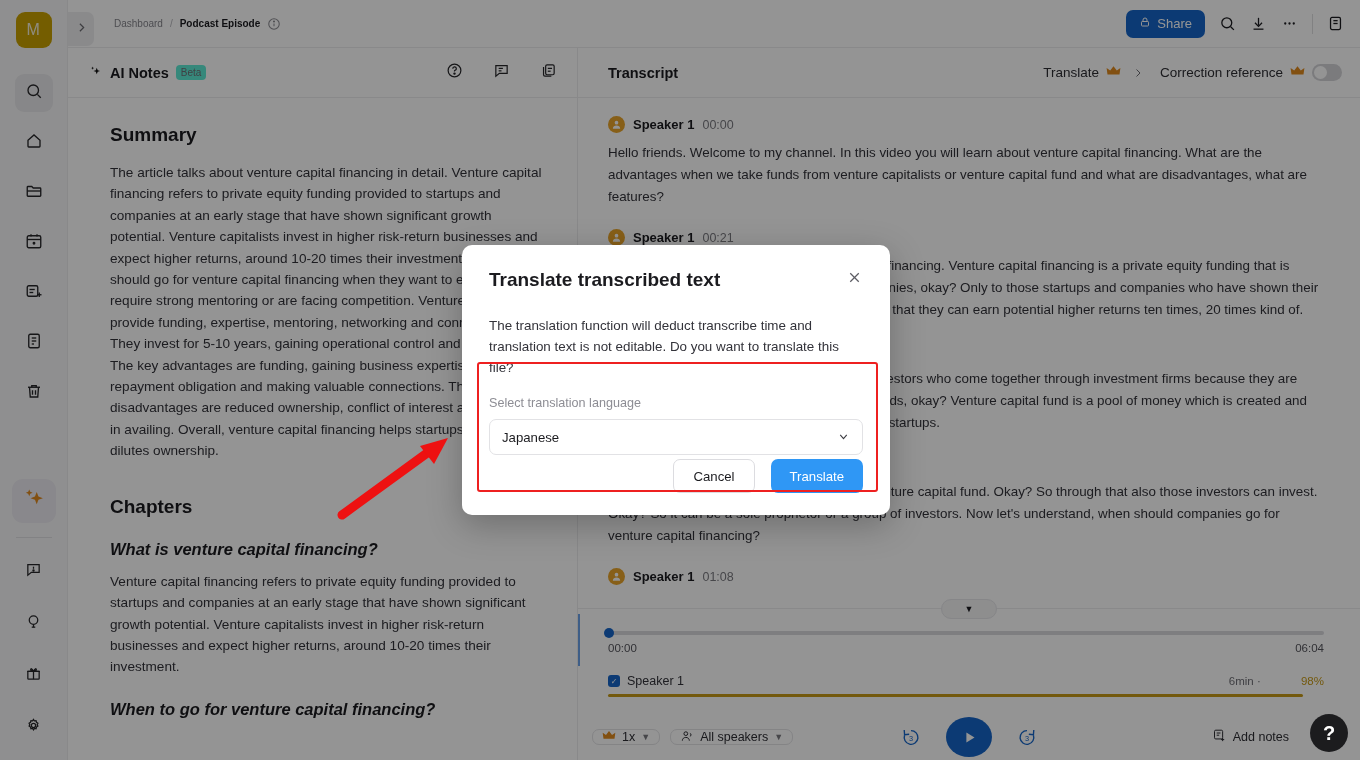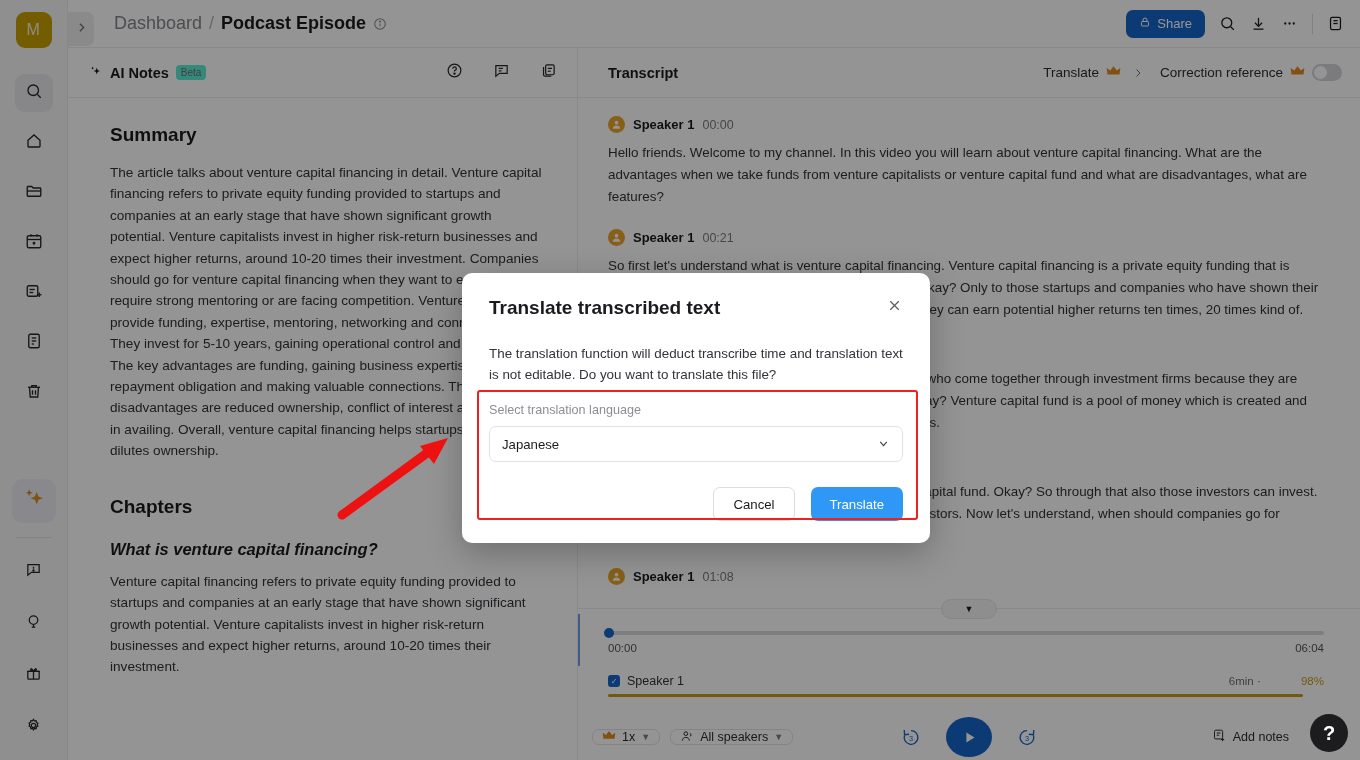--- a/index.html
+++ b/index.html
@@ -54,21 +54,21 @@
     background: #ffffff; border-bottom: 1px solid #ececee;
     display: flex; align-items: center;
   }
   #collapse-btn {
     width: 26px; height: 34px; border-radius: 0 7px 7px 0;
     background: #eeeef0; display: flex; align-items: center; justify-content: center;
     color: #6b6b70; margin-top: 10px;
   }
   #breadcrumb {
     display: flex; align-items: center; gap: 7px;
-    margin-left: 20px; font-size: 18px;
+    margin-left: 20px; font-size: 10px;
   }
   .bc-muted { color: #85858c; }
   .bc-sep { color: #b5b5ba; }
   .bc-cur { color: #1b1b1f; font-weight: 700; }
   #topbar-right {
     margin-left: auto; display: flex; align-items: center; gap: 14px; padding-right: 16px;
   }
   #share-btn {
     background: #1565c8; color: #fff; border-radius: 7px;
     height: 28px; padding: 0 13px; display: flex; align-items: center; gap: 6px;
@@ -178,25 +178,24 @@
   .ctl-link { display: flex; align-items: center; gap: 6px; }
   #help-fab {
     position: absolute; right: 12px; bottom: 8px; width: 38px; height: 38px;
     border-radius: 50%; background: #1c1c1e; color: #fff;
     display: flex; align-items: center; justify-content: center;
     font-size: 20px; font-weight: 700; z-index: 60;
   }
 
   
   #modal {
-    position: absolute; left: 462px; top: 245px; width: 468px; height: 270px;
+    position: absolute; left: 462px; top: 245px; width: 428px; height: 270px;
     background: #fff; border-radius: 10px; z-index: 55;
     box-shadow: 0 10px 34px rgba(0,0,0,.26);
     padding: 24px 27px 0 27px;
-    margin-top: 28px;
   }
   #modal-head { display: flex; align-items: flex-start; }
   #modal-title { font-size: 19px; font-weight: 700; color: #1b1b1f; }
   #modal-close { margin-left: auto; color: #5c5c63; font-size: 17px; line-height: 1; }
   #modal-desc { font-size: 13.4px; line-height: 21px; color: #33333a; margin-top: 24px; }
   #hl-box {
     position: absolute; left: 15px; right: 12px; top: 117px; height: 130px;
     border: 2px solid #ee2020; border-radius: 3px; pointer-events: none;
   }
   #sel-label { font-size: 12.6px; color: #8d8d94; margin-top: 18px; }
@@ -447,20 +446,21 @@
         </span>
       </div>
     </div>
     <div id="notes-body">
       <div class="n-h1">Summary</div>
       <div class="n-p">The article talks about venture capital financing in detail. Venture capital financing refers to private equity funding provided to startups and companies at an early stage that have shown significant growth potential. Venture capitalists invest in higher risk-return businesses and expect higher returns, around 10-20 times their investment. Companies should go for venture capital financing when they want to expand, require strong mentoring or are facing competition. Venture capitalists provide funding, expertise, mentoring, networking and connections. They invest for 5-10 years, gaining operational control and board seats. The key advantages are funding, gaining business expertise, no repayment obligation and making valuable connections. The disadvantages are reduced ownership, conflict of interest and difficulty in availing. Overall, venture capital financing helps startups scale up but dilutes ownership.</div>
       <div class="n-gap"></div>
       <div class="n-h1">Chapters</div>
       <div class="n-h2">What is venture capital financing?</div>
       <div class="n-p">Venture capital financing refers to private equity funding provided to startups and companies at an early stage that have shown significant growth potential. Venture capitalists invest in higher risk-return businesses and expect higher returns, around 10-20 times their investment.</div>
+      <div class="n-h2">When to go for venture capital financing?</div>
     </div>
   </div>
 
   <div id="tr-pane">
     <div id="tr-head">
       <span id="tr-title">Transcript</span>
       <div id="tr-head-right">
         <div class="hd-item">
           <span>Translate</span>
           <span class="crown">

